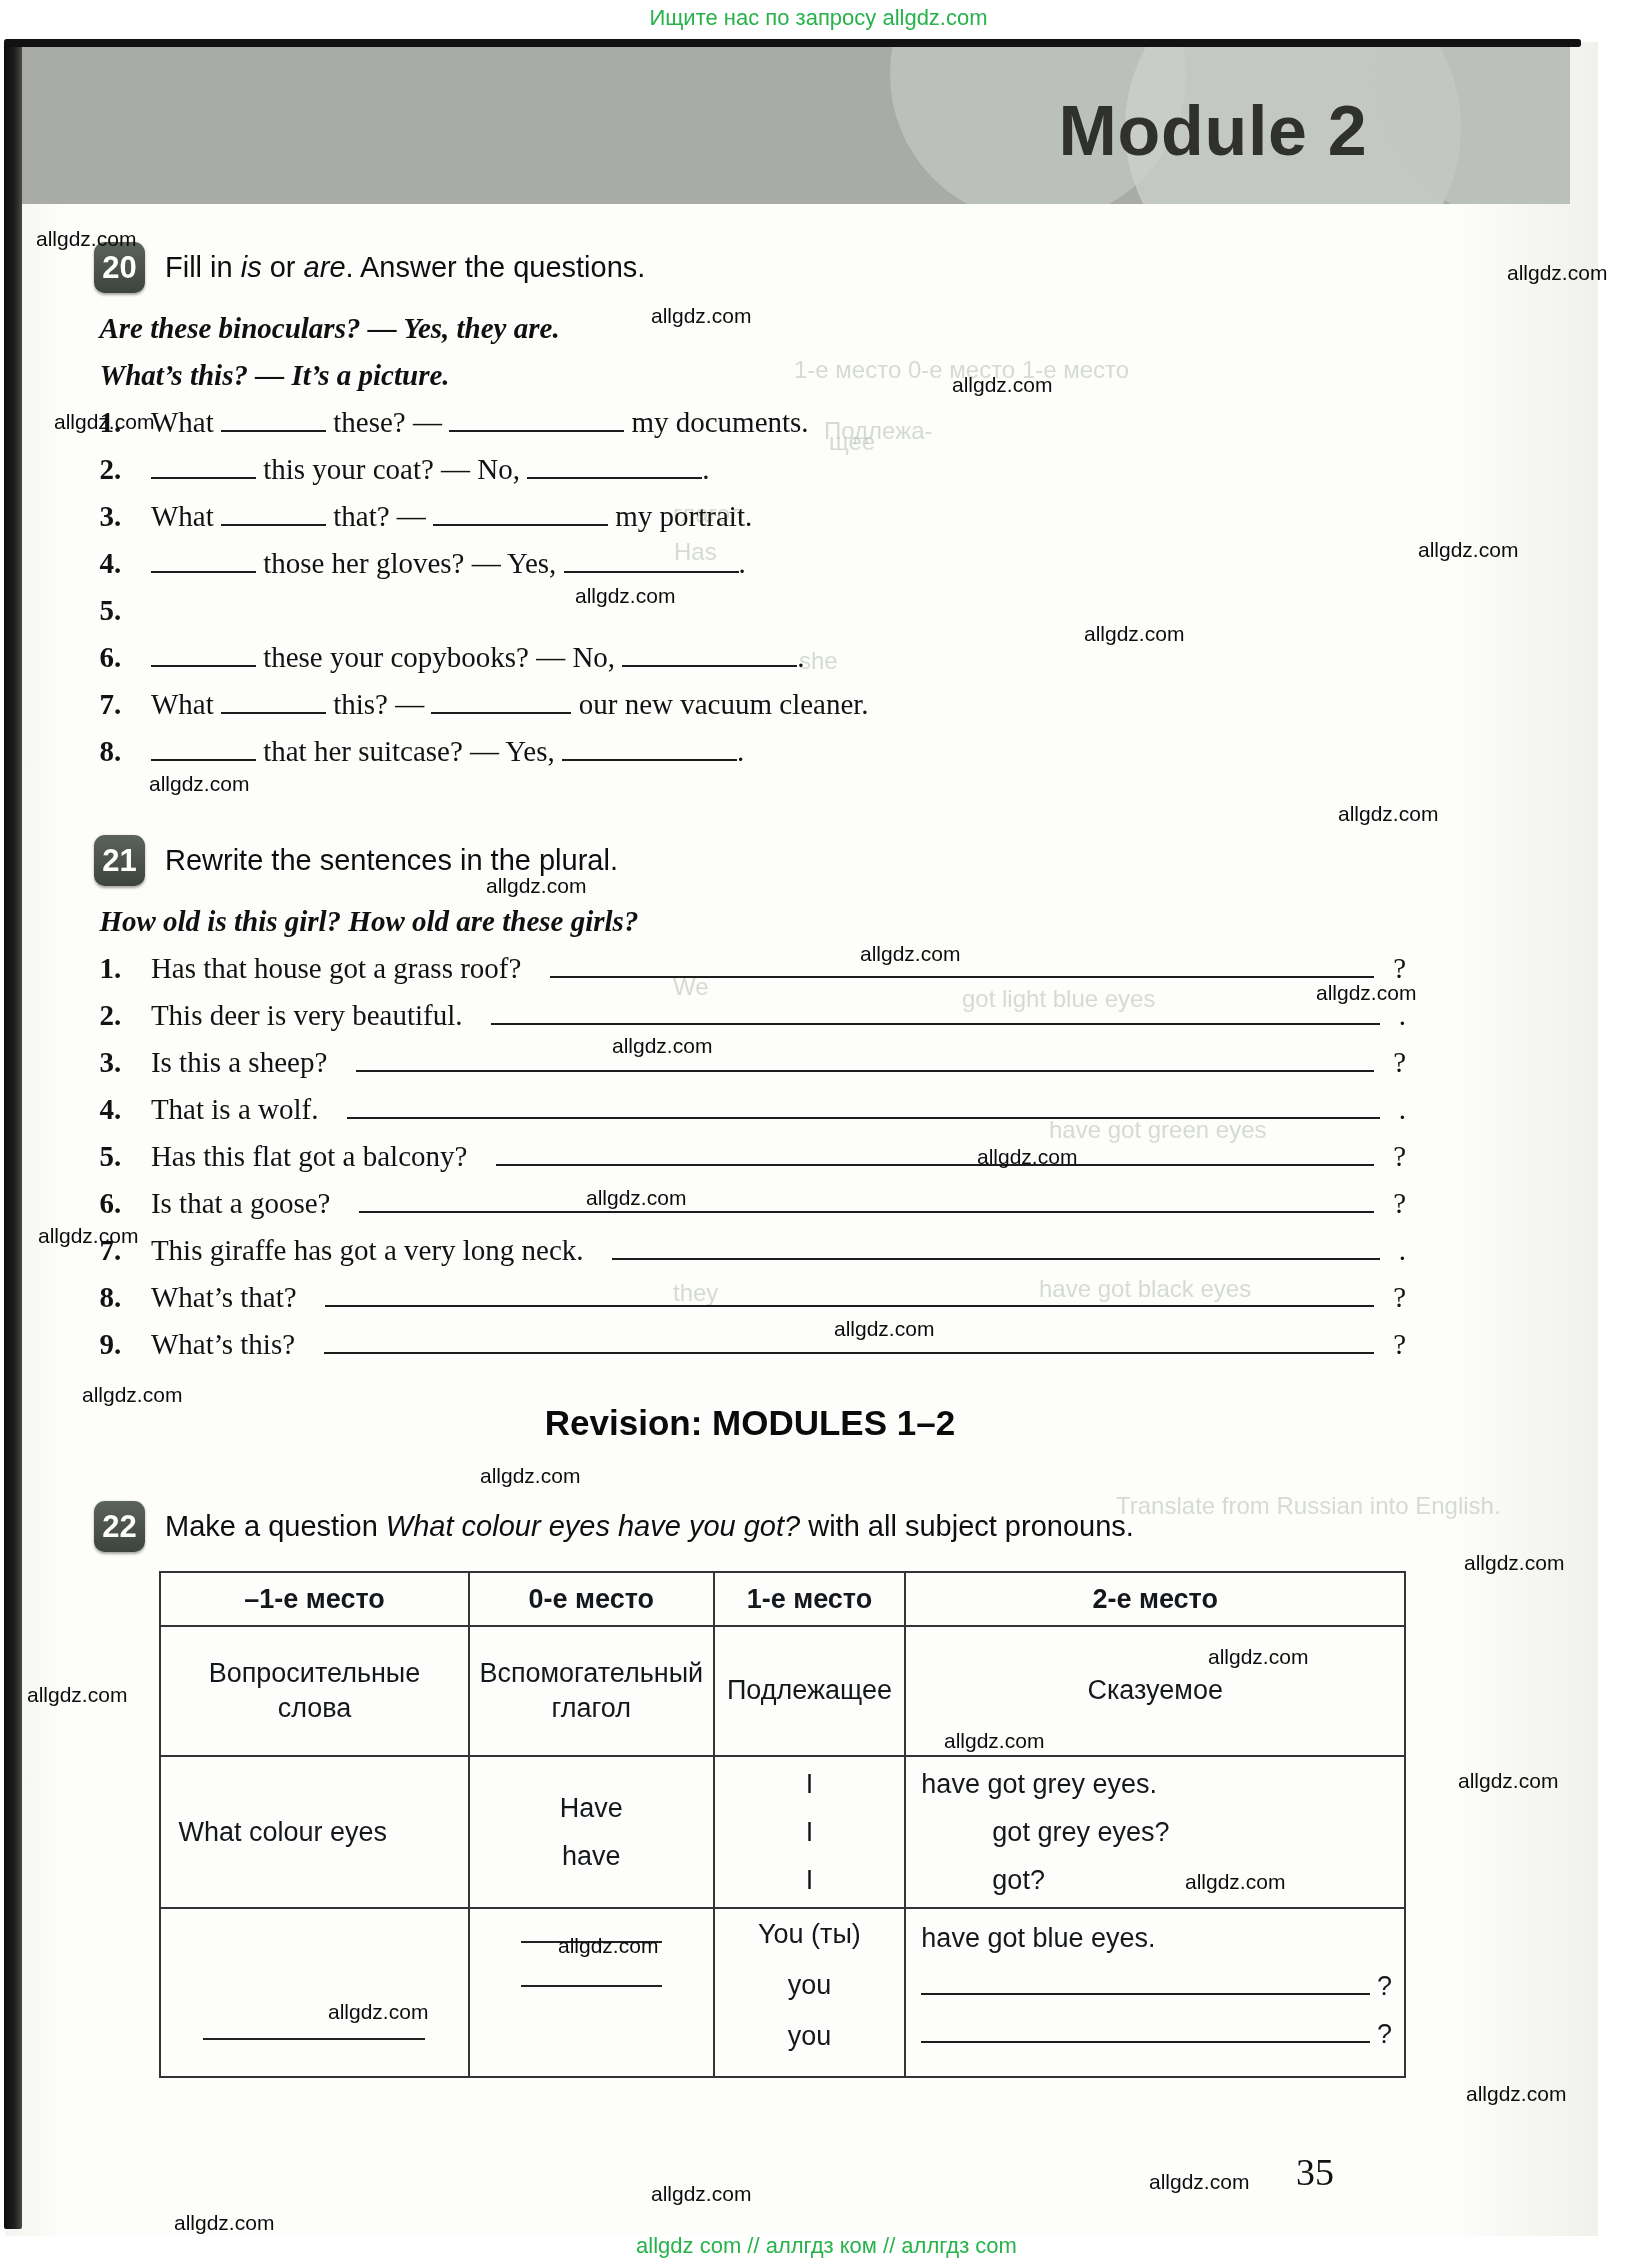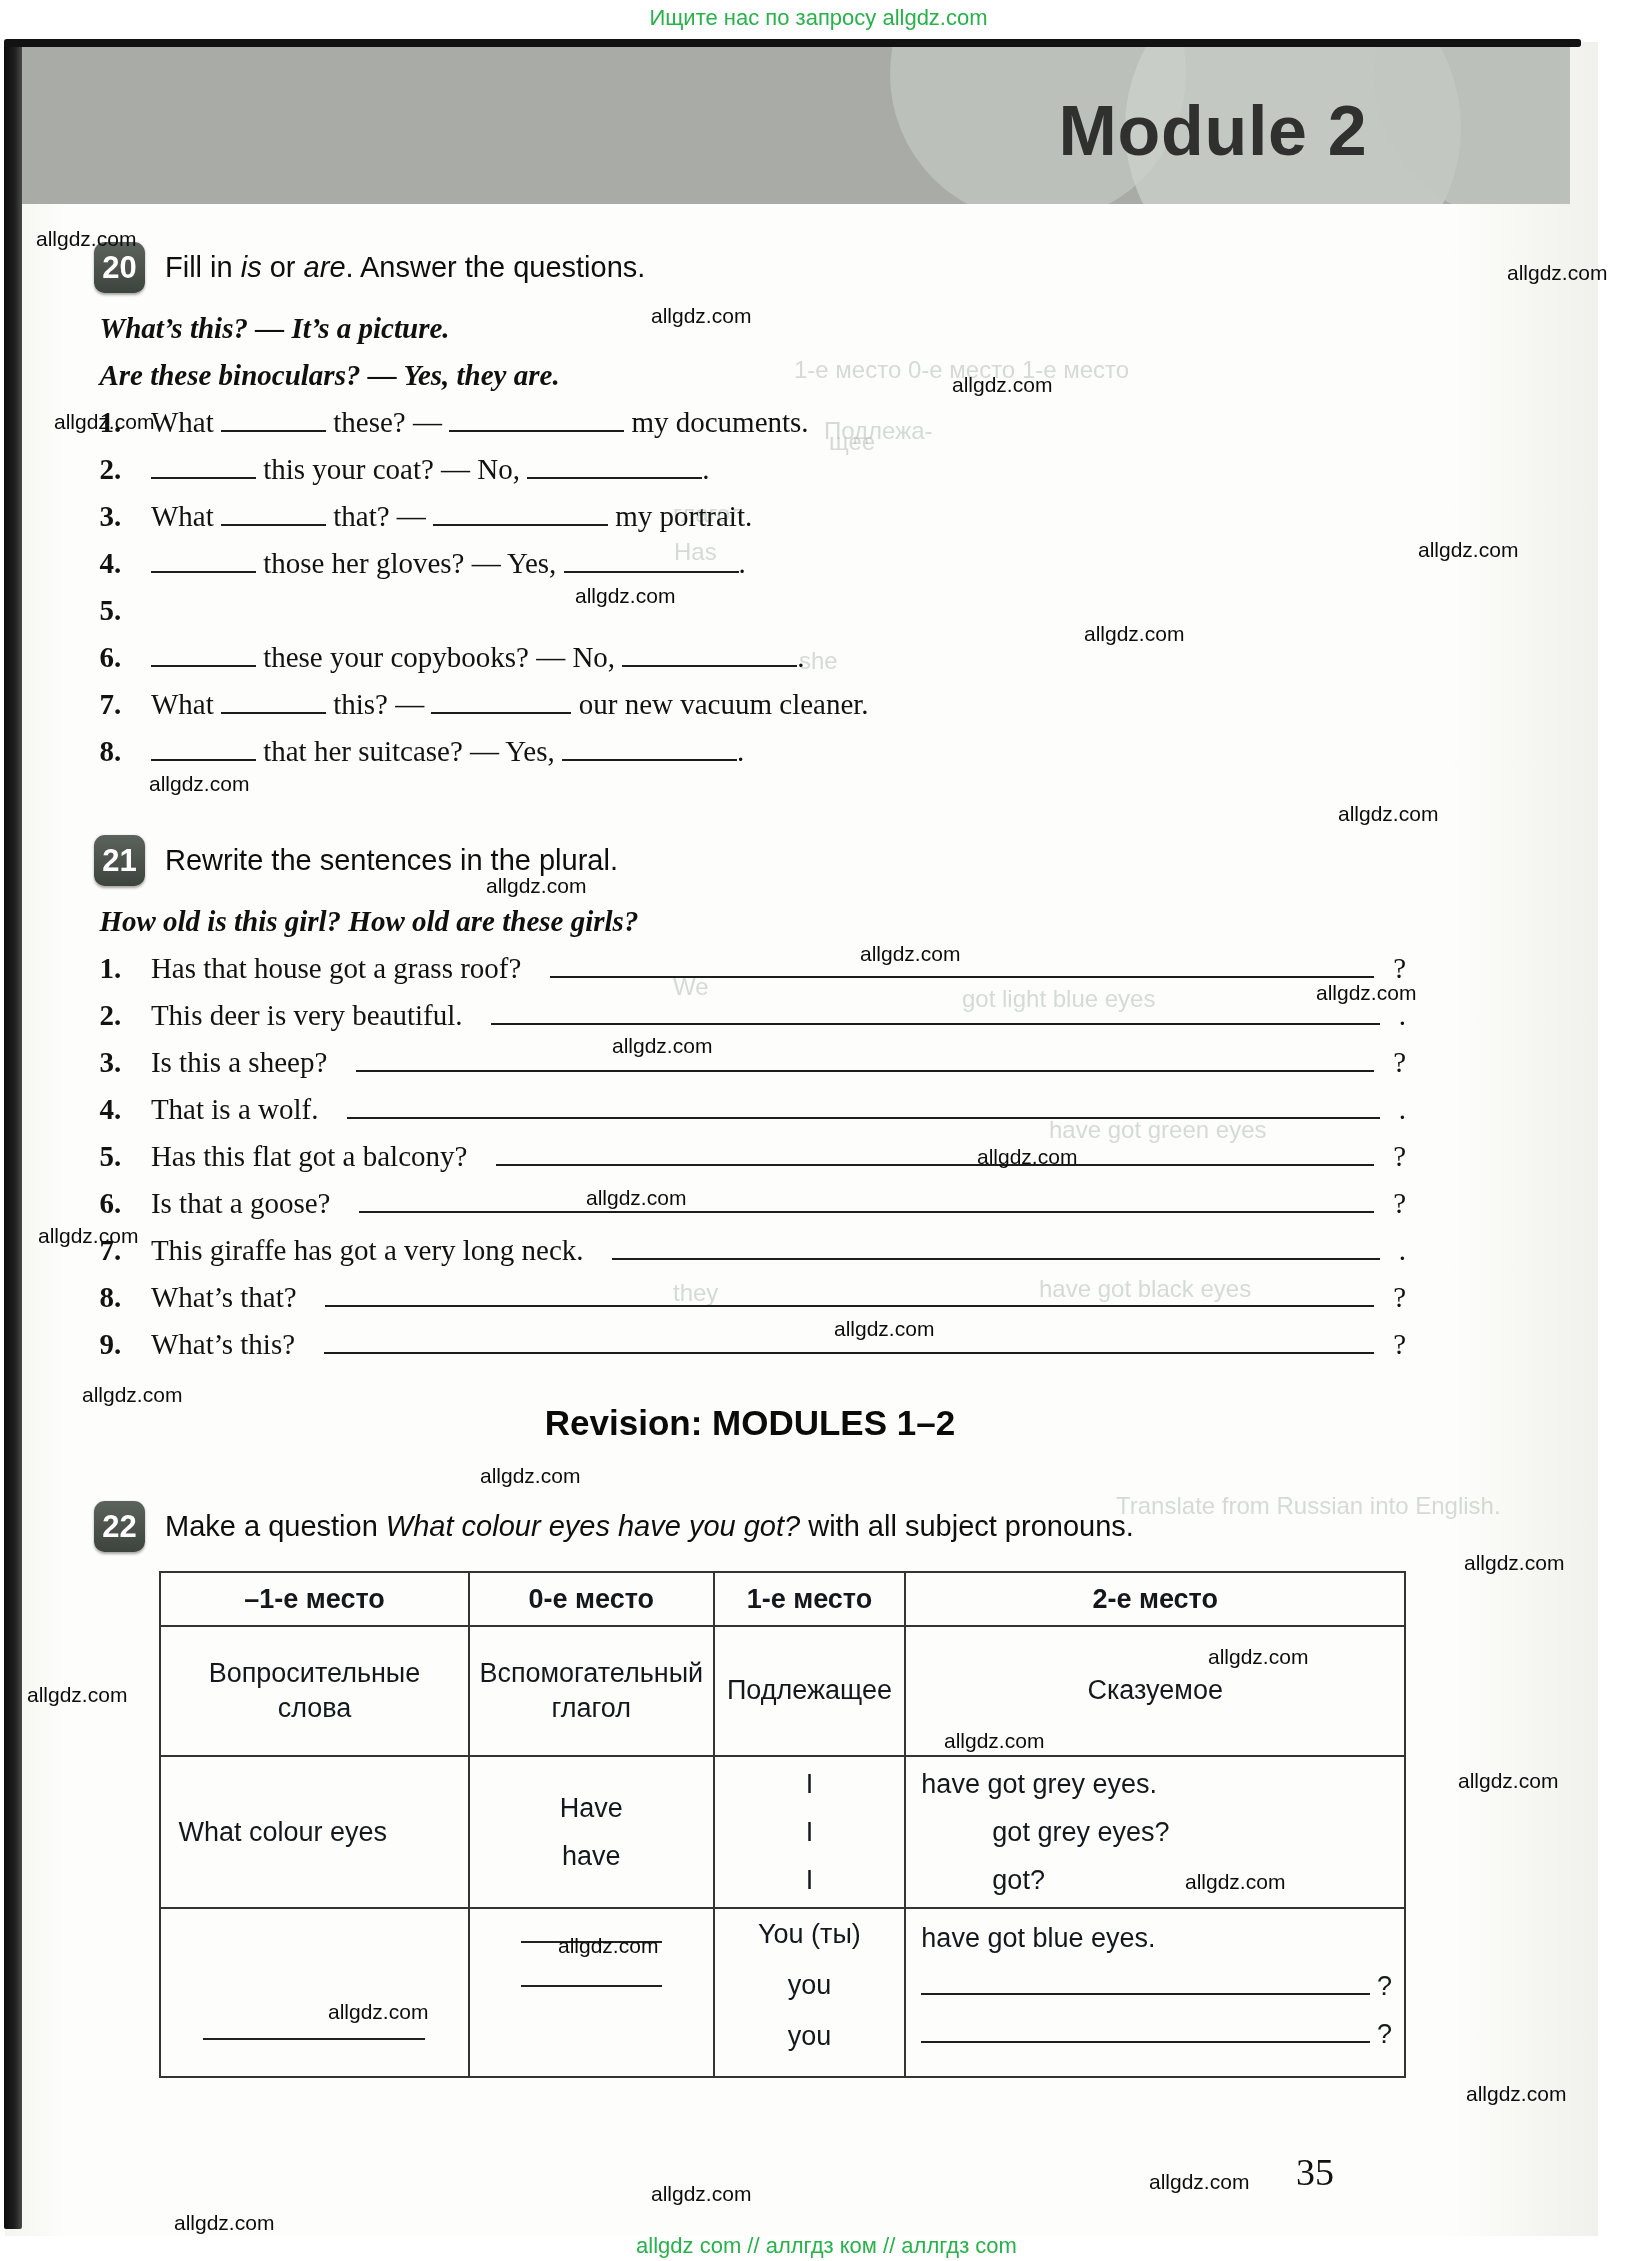--- a/index.html
+++ b/index.html
@@ -110,22 +110,22 @@
   <div class="ghost" style="left:1049px; top:1116px;">have got green eyes</div>
   <div class="ghost" style="left:673px; top:1279px;">they</div>
   <div class="ghost" style="left:1039px; top:1275px;">have got black eyes</div>
   <div class="ghost" style="left:1116px; top:1492px;">Translate from Russian into English.</div>
 
   <section class="ex" id="ex20">
     <div class="ex-head">
       <div class="badge">20</div>
       <div class="ex-title"><span>Fill in </span><span class="it">is</span><span> or </span><span class="it">are</span><span>. Answer the questions.</span></div>
     </div>
+    <div class="example">Are these binoculars? — Yes, they are.</div>
     <div class="example">What’s this? — It’s a picture.</div>
-    <div class="example">Are these binoculars? — Yes, they are.</div>
 
     <div class="sent">
         <span class="num">1.</span>
         <span class="body">What <span class="blank" style="width:105px"></span> these? — <span class="blank" style="width:175px"></span> my documents.</span>
       </div>
     <div class="sent">
         <span class="num">2.</span>
         <span class="body"><span class="blank" style="width:105px"></span> this your coat? — No, <span class="blank" style="width:175px"></span>.</span>
       </div>
     <div class="sent">

